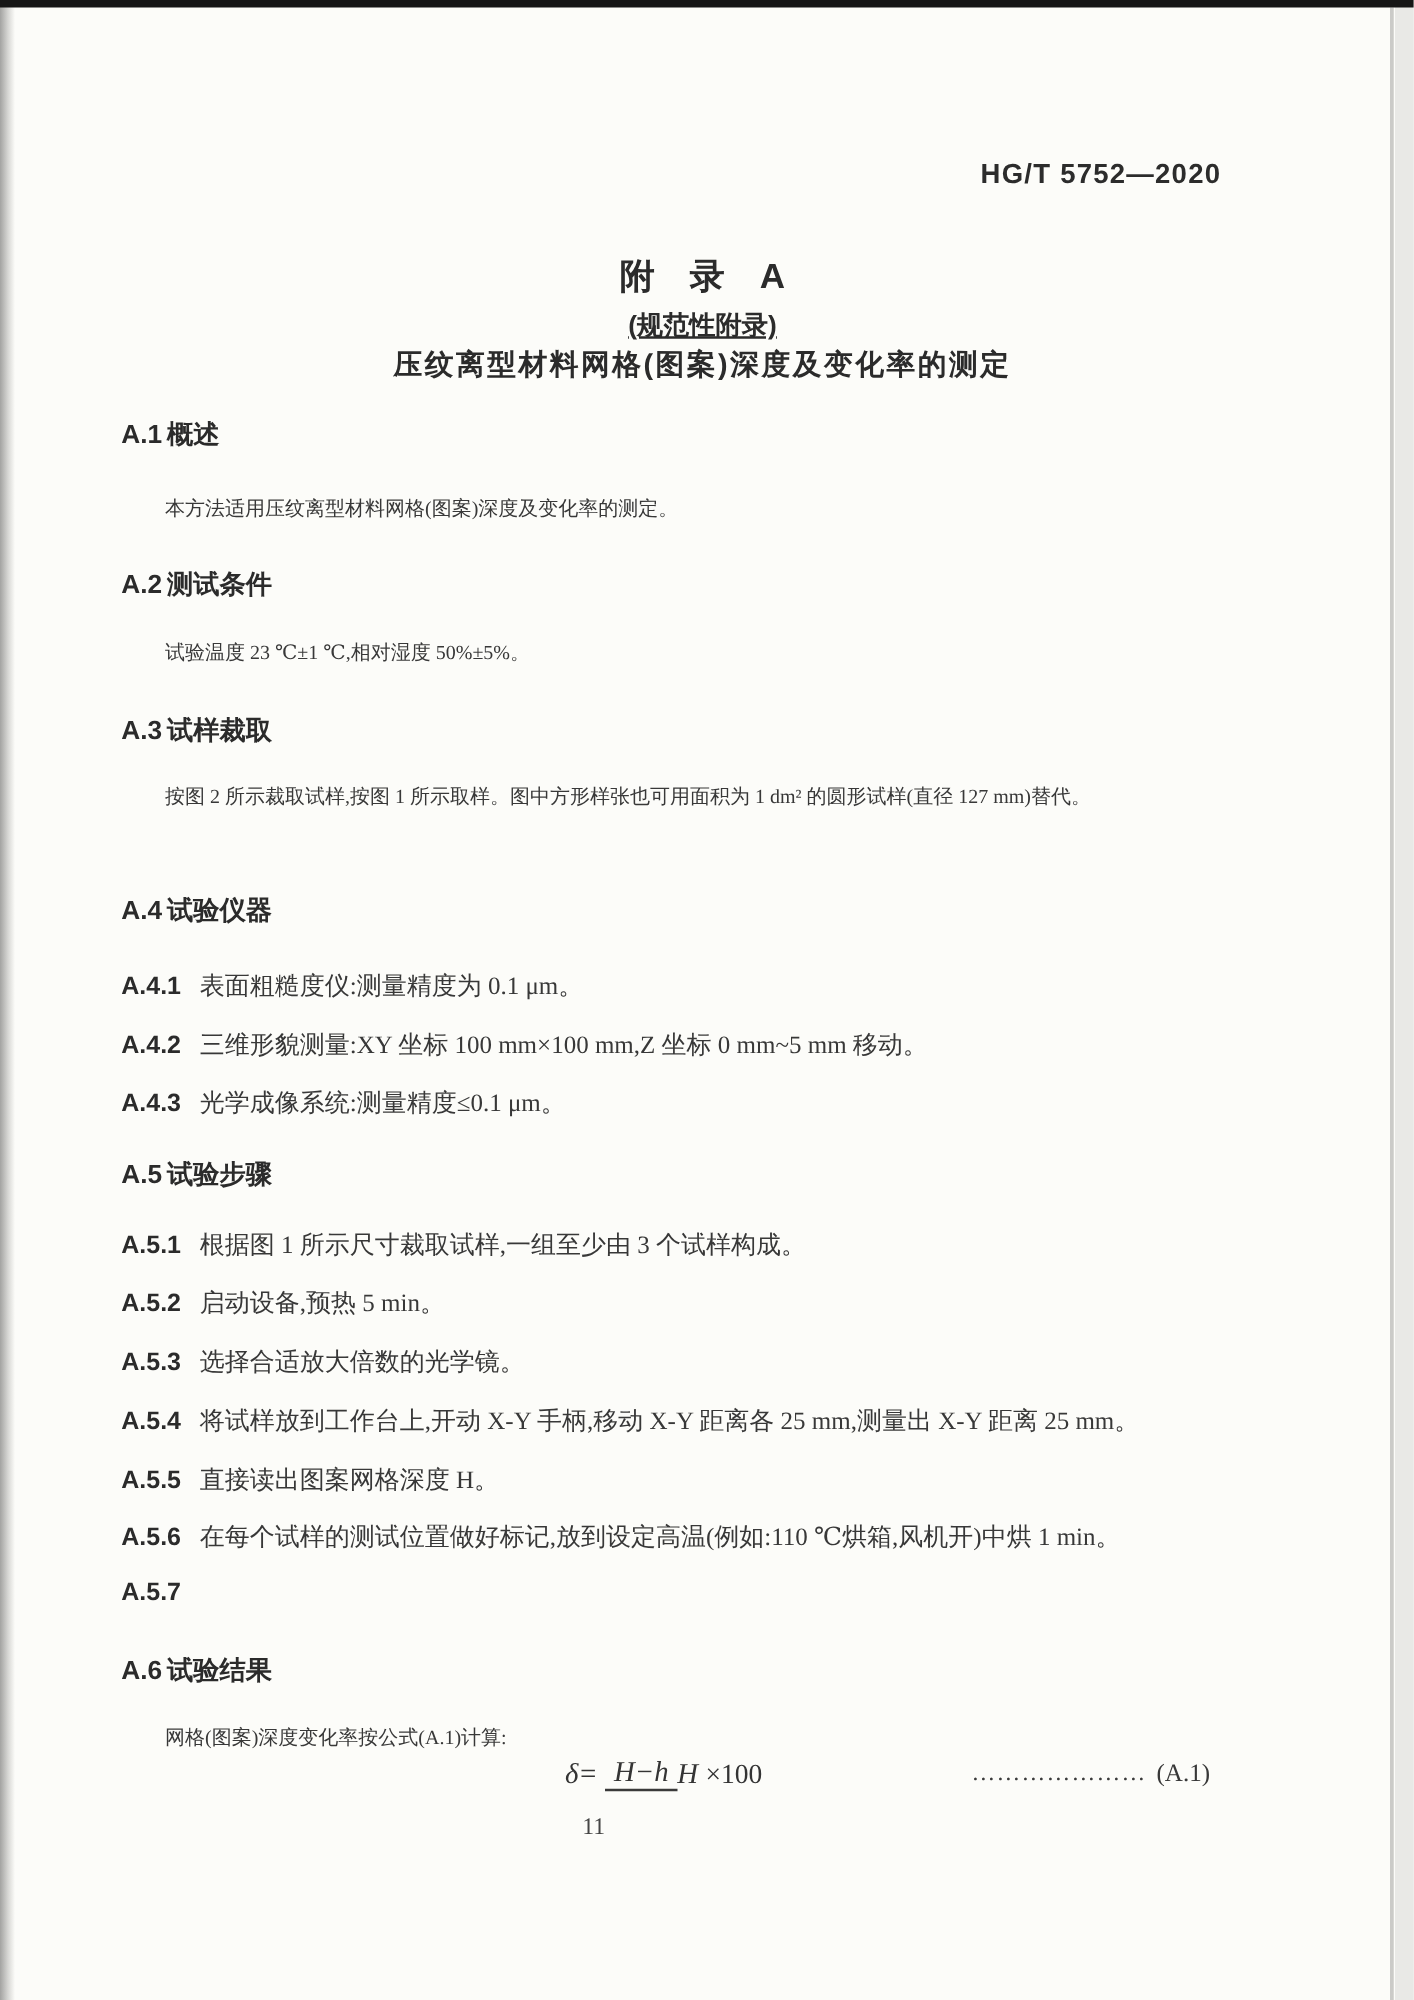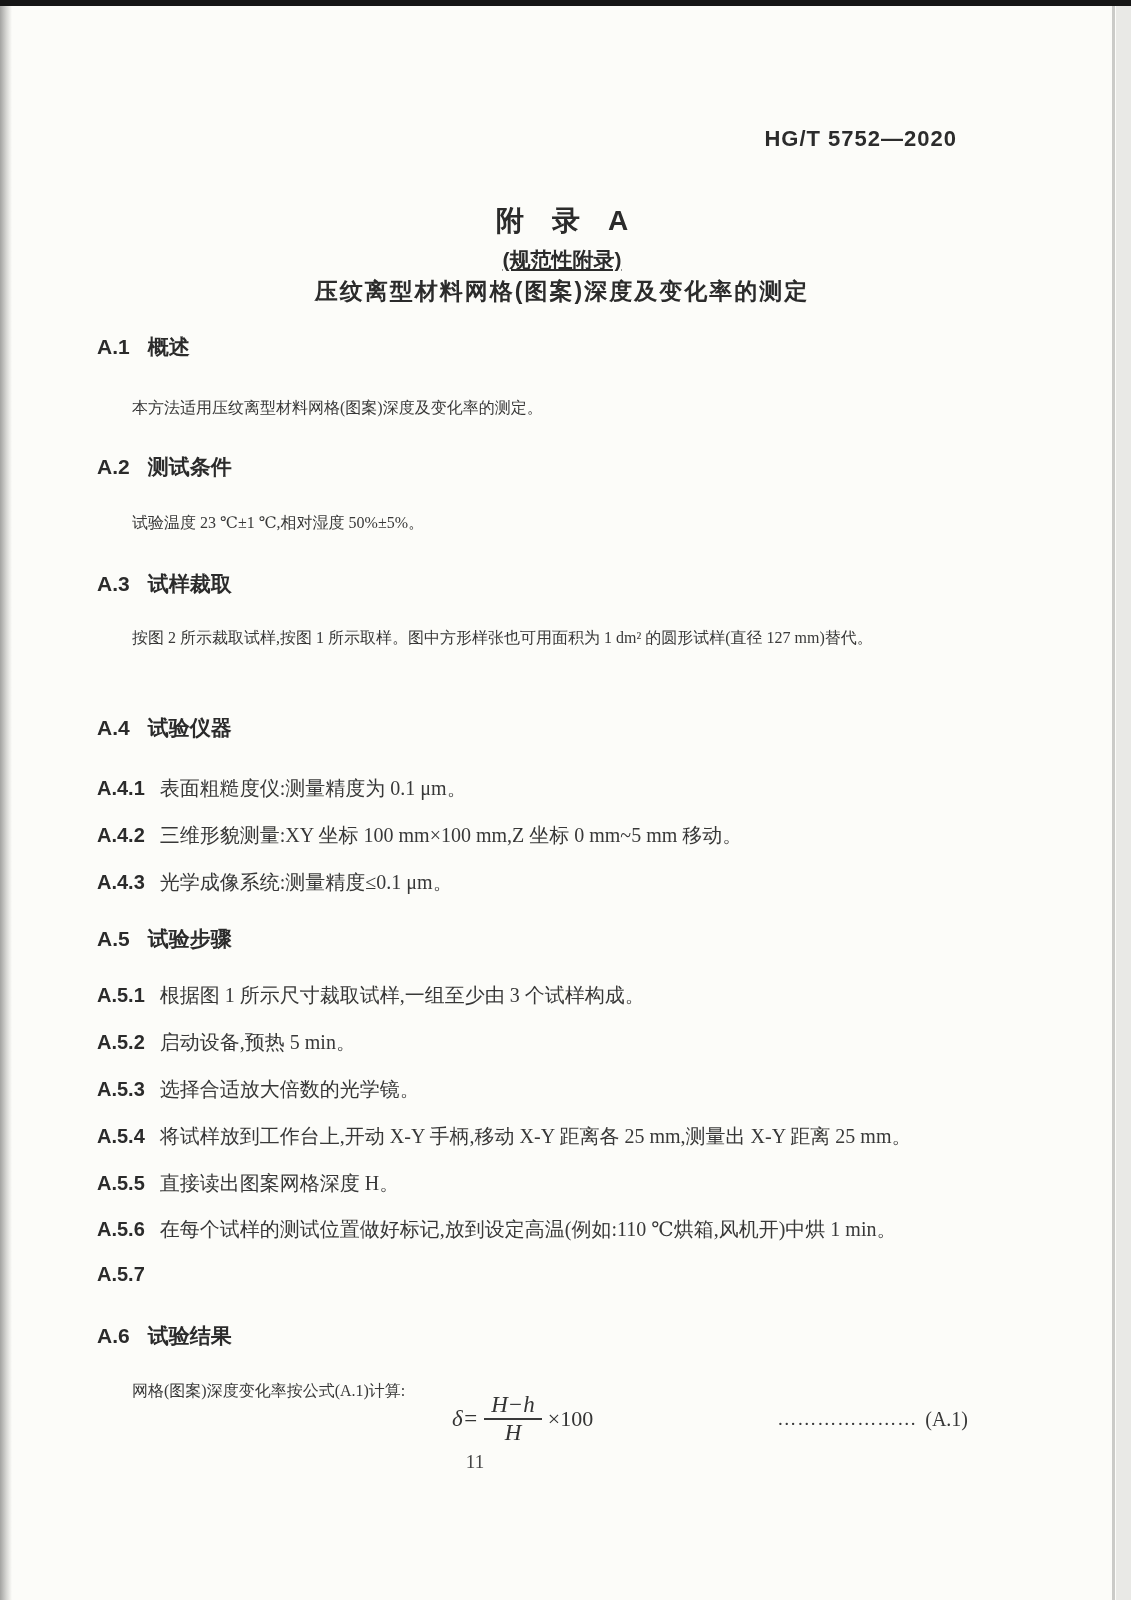--- a/index.html
+++ b/index.html
@@ -23,35 +23,36 @@
   }
   .right-edge{
     position:absolute;left:1112px;top:6px;width:3px;height:1594px;z-index:4;
     background:#cbcbc8;
   }
   .header{
     position:absolute;top:126px;left:0;width:957px;text-align:right;
     font-family:"Liberation Sans","DejaVu Sans",sans-serif;
     font-weight:bold;font-size:22px;color:#2c2c2c;letter-spacing:1px;
     white-space:pre-wrap;
+    padding-left:20px;
   }
   .title{
     position:absolute;left:0;width:1124px;text-align:center;
     font-family:"Liberation Sans","DejaVu Sans",sans-serif;
     font-weight:bold;color:#2b2b2b;white-space:pre-wrap;
   }
   .title.l1{top:202px;font-size:28px;}
   .title.l2{top:246px;font-size:21px;text-decoration:underline;}
   .title.l3{top:276px;font-size:23px;letter-spacing:2px;}
   .sec-h{
     position:absolute;left:97px;display:flex;align-items:baseline;
     font-family:"Liberation Sans","DejaVu Sans",sans-serif;
     font-weight:bold;font-size:21px;color:#2b2b2b;
   }
-  .sec-h .no{margin-right:18px;}
+  .sec-h .no{margin-right:4px;}
   .para{
     position:absolute;left:100px;width:862px;
     font-size:16px;line-height:32px;text-indent:2em;
     color:#383838;white-space:normal;
   }
   .clause{
     position:absolute;left:97px;display:flex;align-items:baseline;
   }
   .clause .no{
     font-family:"Liberation Sans","DejaVu Sans",sans-serif;
@@ -60,21 +61,21 @@
   .clause .txt{
     font-size:20px;color:#383838;white-space:nowrap;
   }
   .formula{
     position:absolute;top:1388px;left:100px;width:868px;height:62px;
     display:flex;align-items:center;
   }
   .f-sp{width:352px;}
   .f-lhs{font-style:italic;font-size:23px;color:#343434;}
   .frac{
-    display:inline-flex;flex-direction:column;align-items:center;
+    display:inline-flex;flex-direction:row;align-items:center;
     font-style:italic;font-size:23px;color:#343434;margin:0 6px;line-height:1.15;
   }
   .frac .num{padding:0 7px;border-bottom:2px solid #3a3a3a;}
   .f-rhs{font-size:22px;color:#343434;}
   .f-dots{margin-left:auto;font-size:19px;color:#3a3a3a;letter-spacing:1px;}
   .f-label{font-size:20px;color:#383838;margin-left:8px;white-space:pre-wrap;}
   .footer{
     position:absolute;top:1451px;left:0;width:950px;text-align:center;
     font-size:19px;color:#454545;
   }

